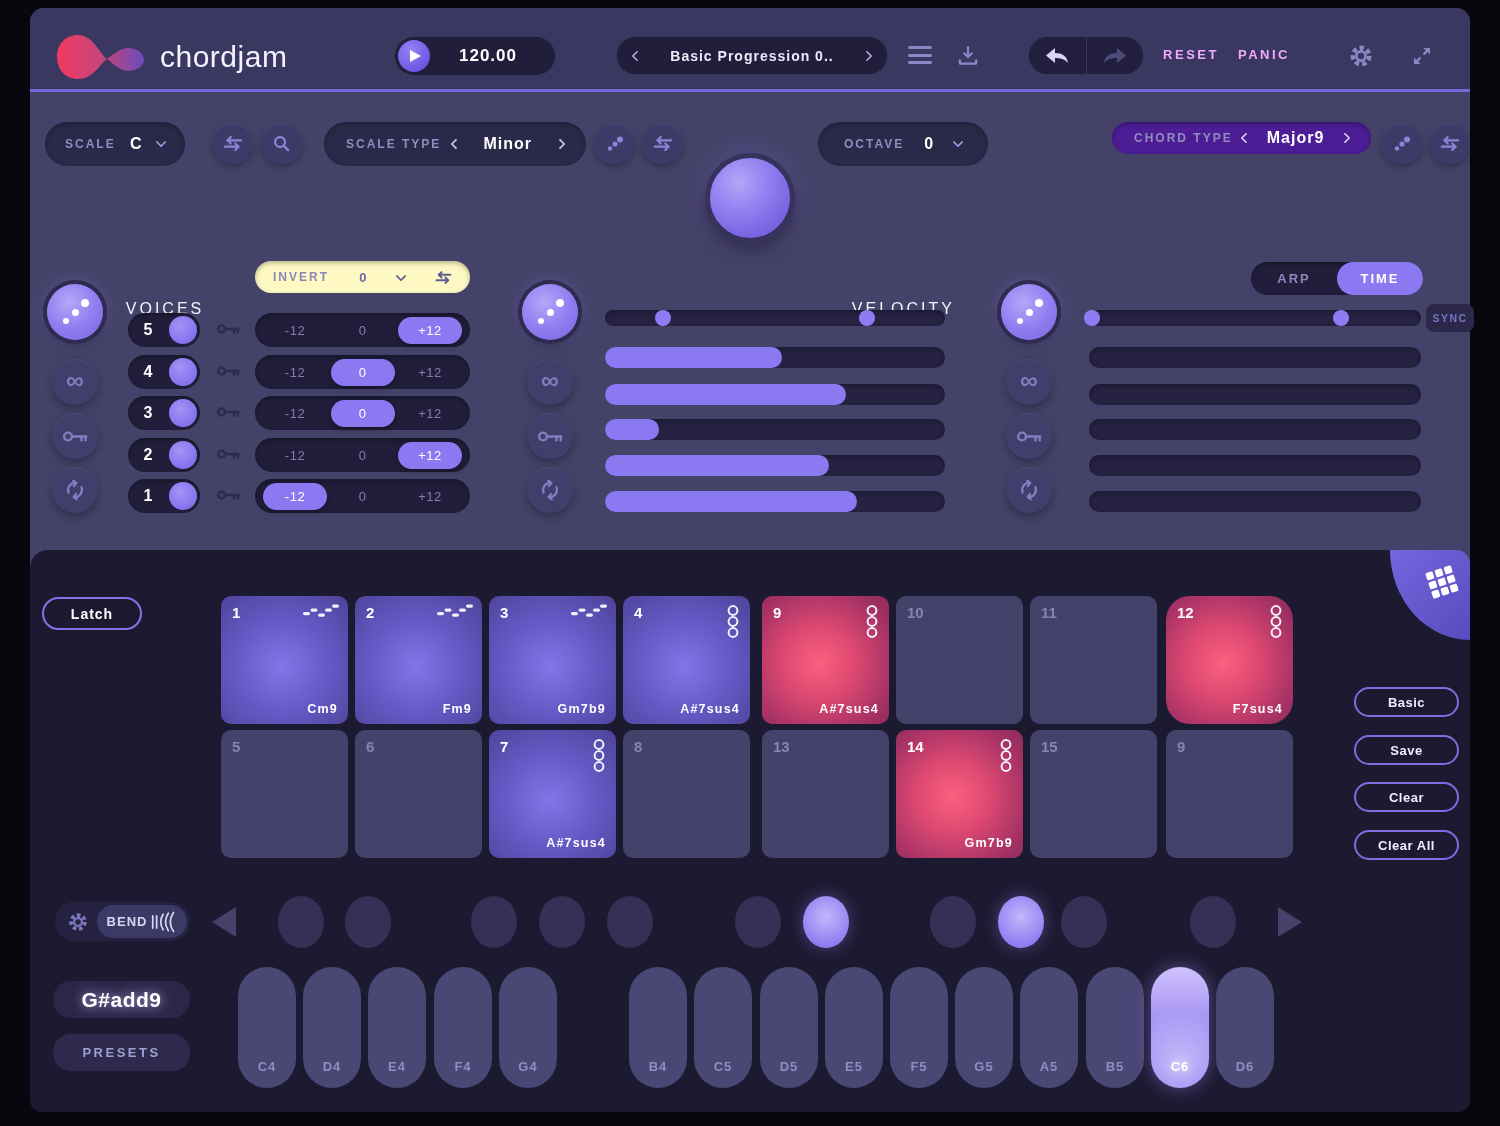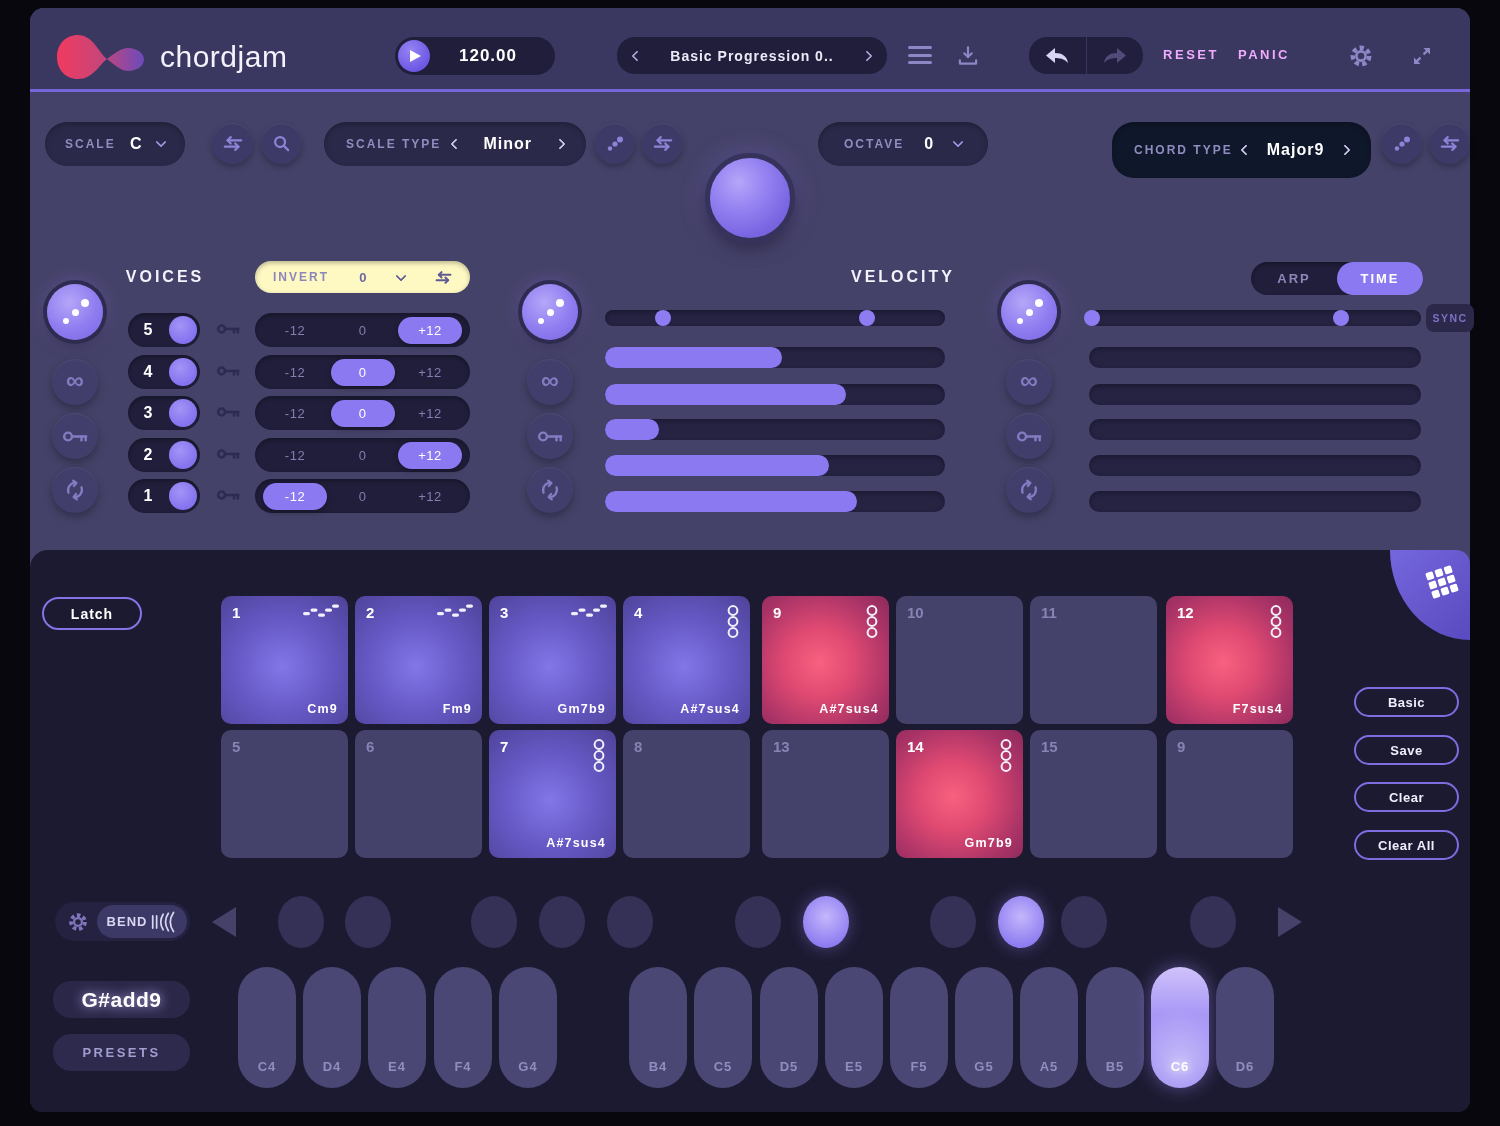--- a/index.html
+++ b/index.html
@@ -16,21 +16,21 @@
   .val{font-size:16px;font-weight:700;color:#fff;letter-spacing:1px;}
   .chv{display:inline-block;width:8px;height:8px;border-right:2.5px solid currentColor;border-bottom:2.5px solid currentColor;border-radius:1.5px;}
   .chv.l{transform:rotate(135deg);} .chv.r{transform:rotate(-45deg);} .chv.d{transform:rotate(45deg);}
   .cbtn{position:absolute;width:41px;height:41px;border-radius:50%;background:#3d3a68;display:flex;align-items:center;justify-content:center;color:#8d84d8;box-shadow:0 3px 6px rgba(0,0,0,.28), inset 0 1px 1px rgba(255,255,255,.08);}
   .sbtn{position:absolute;width:46px;height:46px;border-radius:50%;background:#413e6b;display:flex;align-items:center;justify-content:center;color:#837cc2;box-shadow:0 4px 8px rgba(0,0,0,.3), inset 0 1px 1px rgba(255,255,255,.07);}
   .dicebtn{position:absolute;width:56px;height:56px;border-radius:50%;background:radial-gradient(circle at 40% 33%,#b5a6f8,#8e7cf0 55%,#7a66e0);box-shadow:0 0 0 4px #2e2b50,0 6px 14px rgba(0,0,0,.35),0 0 20px rgba(150,130,245,.45);}
   .dicebtn i{position:absolute;background:#fff;border-radius:50%;}
   .dicebtn .a{width:6px;height:6px;left:28%;top:60%;} .dicebtn .b{width:7px;height:7px;left:45%;top:44%;} .dicebtn .c{width:8px;height:8px;left:61%;top:26%;}
   .inf{font-size:25px;font-weight:700;color:#837cc2;line-height:1;margin-top:-3px;}
   .knob{position:absolute;left:705px;top:153px;width:90px;height:90px;border-radius:50%;border:5px solid #35325b;background:radial-gradient(circle at 36% 30%,#b5a6f8 0%,#9683f2 35%,#7a66e2 70%,#6a57cc 100%);box-shadow:0 8px 16px rgba(0,0,0,.4),0 0 24px rgba(140,120,240,.35);}
-  .sectitle{position:absolute;font-size:16px;font-weight:700;letter-spacing:3px;color:#f4f2fc;}
+  .sectitle{position:absolute;font-size:16px;font-weight:400;letter-spacing:3px;color:#f4f2fc;margin-top:32px;}
   
   .numpill{position:absolute;left:128px;width:72px;height:34px;border-radius:17px;background:var(--pill_dark,#201e3a);display:flex;align-items:center;box-shadow:inset 0 2px 4px rgba(0,0,0,.3);}
   .numpill .n{width:40px;text-align:center;font-size:16px;font-weight:800;color:#fff;}
   .numpill .tog{position:absolute;right:3px;top:3px;width:28px;height:28px;border-radius:50%;background:radial-gradient(circle at 40% 35%,#a294f6,#8472ee 70%);}
   .keyicon{position:absolute;left:216px;color:#2e2b50;}
   .optpill{position:absolute;left:255px;width:215px;height:34px;border-radius:17px;background:var(--pill_dark,#201e3a);display:flex;align-items:center;justify-content:space-between;padding:0 8px;box-shadow:inset 0 2px 4px rgba(0,0,0,.3);}
   .opt{width:64px;text-align:center;font-size:13px;font-weight:400;letter-spacing:.5px;color:#837eb0;padding:6px 0;border-radius:15px;}
   .opt.sel{background:var(--accent,#8b79f2);color:#fff;box-shadow:0 2px 6px rgba(0,0,0,.3);}
   
   .range{position:absolute;height:16px;border-radius:8px;background:#252242;box-shadow:inset 0 2px 4px rgba(0,0,0,.3);}
@@ -199,21 +199,21 @@
   </div>
 
   <div class="knob"></div>
 
   <div class="pill" style="left:818px;top:122px;width:170px;height:44px;background:#2b2949;padding:0 26px;justify-content:space-between;">
     <span class="lbl">OCTAVE</span>
     <span class="val">0</span>
     <span class="chv d" style="color:#9f95e0;margin-top:-4px;"></span>
   </div>
 
-  <div class="pill" style="left:1112px;top:122px;width:259px;height:56px;background:#0f172a;padding:0 22px;justify-content:space-between;">
+  <div class="pill" style="left:1112px;top:122px;width:259px;height:32px;background:#4c1d95;padding:0 22px;justify-content:space-between;">
     <span class="lbl">CHORD TYPE</span>
     <span class="chv l" style="color:#cfc9ee;"></span>
     <span class="val" style="width:72px;text-align:center;">Major9</span>
     <span class="chv r" style="color:#cfc9ee;"></span>
   </div>
   <div class="cbtn" style="left:1381px;top:123px;">
     <svg width="20" height="20" viewBox="0 0 20 20" fill="currentColor">
       <circle cx="5" cy="14.5" r="2.2"></circle>
         <circle cx="10" cy="10" r="2.6"></circle>
         <circle cx="15" cy="5.5" r="3"></circle>
@@ -508,21 +508,21 @@
           <circle cx="8" cy="28.5" r="4.4"></circle>
         </svg></span>
     <span class="pchord">A#7sus4</span>
   </div>
   <div class="pad" style="left:896px;top:596px;">
     <span class="pnum">10</span>
   </div>
   <div class="pad" style="left:1030px;top:596px;">
     <span class="pnum">11</span>
   </div>
-  <div class="pad red" style="left:1166px;top:596px;">
+  <div class="pad red" style="left:1166px;top:596px;border-radius:24px;">
     <span class="pnum">12</span>
     <span class="picon"><svg width="16" height="36" viewBox="0 0 16 36" fill="none" stroke="currentColor" stroke-width="2">
           <circle cx="8" cy="6.5" r="4.4"></circle>
           <circle cx="8" cy="17.5" r="4.4"></circle>
           <circle cx="8" cy="28.5" r="4.4"></circle>
         </svg></span>
     <span class="pchord">F7sus4</span>
   </div>
 
   <div class="pad" style="left:221px;top:730px;">

